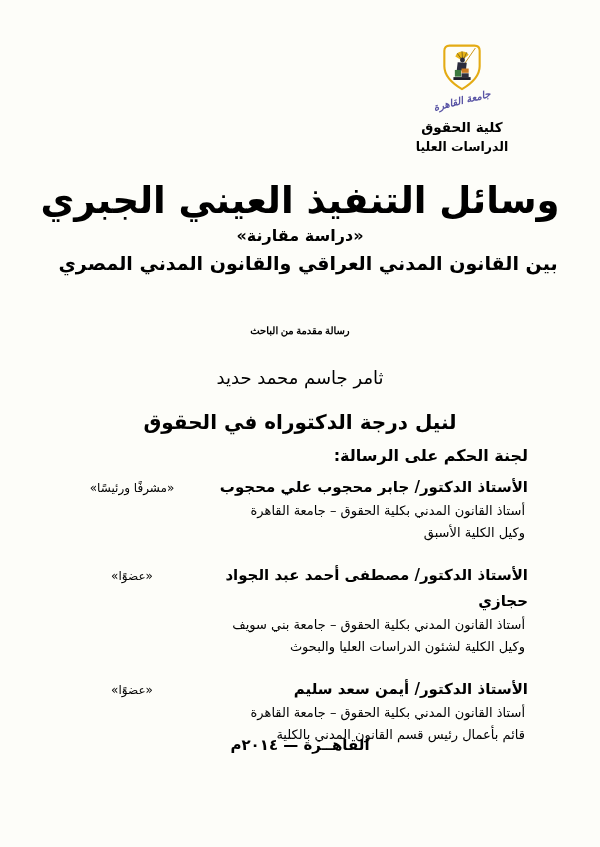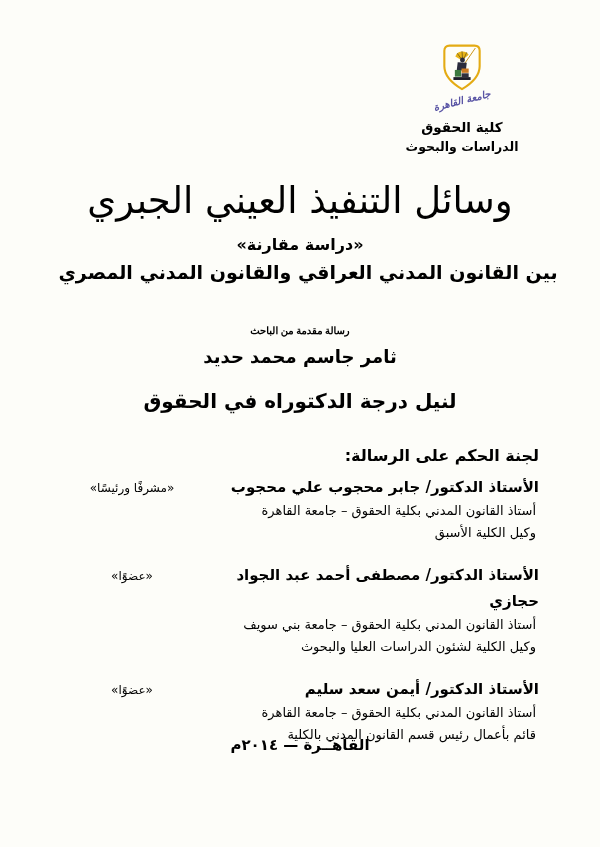--- a/index.html
+++ b/index.html
@@ -32,32 +32,32 @@
     font-style: italic;
     color: #5a55a5;
     transform: rotate(-14deg);
     letter-spacing: -0.5px;
   }
   .faculty-line { margin-top: 13px; font-size: 13.5px; font-weight: bold; }
   .dept-line    { margin-top: 4px; font-size: 12.5px; font-weight: bold; }
 
   
   .title-block { position: absolute; top: 176px; width: 100%; text-align: center; }
-  .main-title  { font-size: 37px; line-height: 50px; font-weight: normal; letter-spacing: -1px; }
-  .subtitle    { margin-top: 9px; font-size: 16px; font-weight: bold; }
+  .main-title  { font-size: 37px; line-height: 50px; font-weight: bold; letter-spacing: -1px; }
+  .subtitle    { font-size: 16px; font-weight: bold; }
   .scope-line  { margin-top: 7px; font-size: 19px; font-weight: bold; margin-left: 16px; }
 
   
   .author-block { position: absolute; top: 321px; width: 100%; text-align: center; }
   .submission-line { font-size: 10px; line-height: 20px; font-weight: bold; font-family: Liberation Serif, serif; }
-  .author-name     { margin-top: 3px; font-size: 18px; line-height: 25px; font-weight: bold; }
+  .author-name     { margin-top: 24px; font-size: 18px; line-height: 25px; font-weight: normal; }
   .degree-line     { margin-top: 18px; font-size: 20px; line-height: 28px; font-weight: bold; }
 
   
-  .committee { position: absolute; top: 444px; right: 61px; left: 57px; }
+  .committee { position: absolute; top: 444px; right: 72px; left: 57px; }
   .committee-heading { font-size: 16px; line-height: 24px; font-weight: bold; margin-bottom: 6px; }
   .member { margin-bottom: 19px; }
   .member-head {
     display: flex;
     justify-content: space-between;
     align-items: baseline;
   }
   .member-name { font-size: 15px; line-height: 26px; font-weight: bold; }
   .member-role {
     width: 150px;
@@ -108,21 +108,21 @@
         <path d="M17.5,19 L27,19.5 L26,28 L16.5,27 Z" fill="#2c2c3c"></path>
 
         <rect x="14.5" y="27" width="6.5" height="7" fill="#3d7a3d"></rect>
         <rect x="21.5" y="25.5" width="7.5" height="4.5" fill="#cc7a22"></rect>
         <rect x="21.5" y="30.5" width="7.5" height="4" fill="#30303e"></rect>
         <rect x="13" y="34.5" width="18" height="3" fill="#1e1e28"></rect>
       </svg>
     </div>
     <div class="calligraphy">جامعة القاهرة</div>
     <div class="faculty-line">كلية الحقوق</div>
-    <div class="dept-line">الدراسات والبحوث</div>
+    <div class="dept-line">الدراسات العليا</div>
   </div>
 
   <div class="title-block">
     <h1 class="main-title">وسائل التنفيذ العيني الجبري</h1>
     <div class="subtitle">«دراسة مقارنة»</div>
     <div class="scope-line">بين القانون المدني العراقي والقانون المدني المصري</div>
   </div>
 
   <div class="author-block">
     <div class="submission-line">رسالة مقدمة من الباحث</div>

